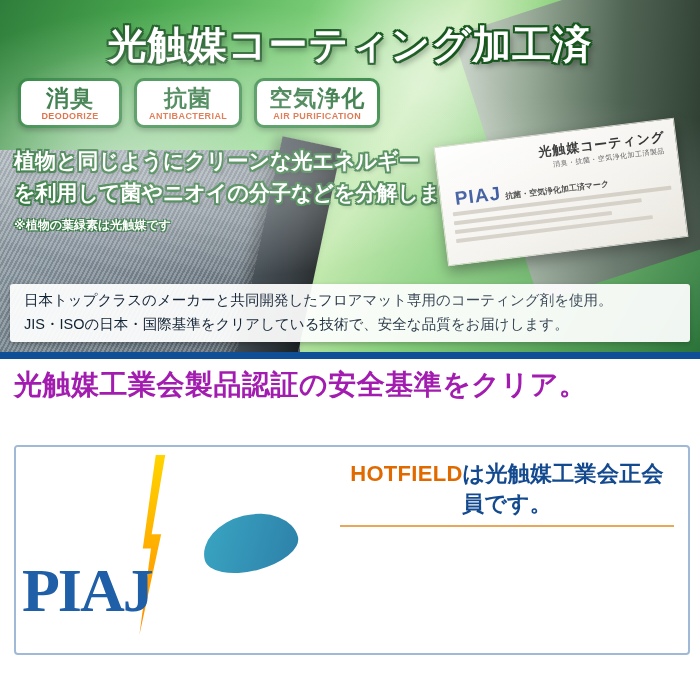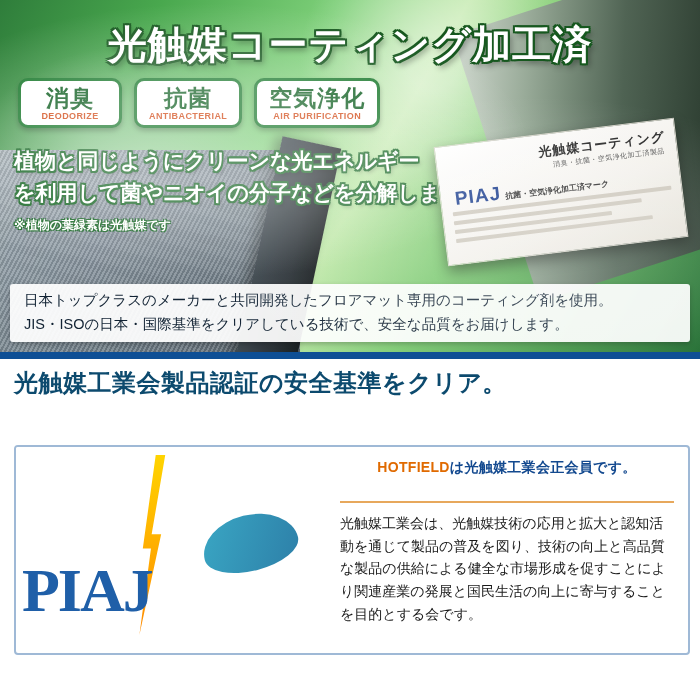--- a/index.html
+++ b/index.html
@@ -109,21 +109,21 @@
   }
   .strip p{margin:2px 0;font-size:14.5px;color:#123;line-height:1.35;font-weight:normal;}
 
   
   .sep{position:absolute;left:0;top:352px;width:700px;height:7px;background:#0e4f95;}
 
   
   .bottom{position:absolute;left:0;top:359px;width:700px;height:341px;background:#ffffff;}
   .head2{position:absolute;left:14px;top:8px;width:670px;}
   .head2 p{
-    margin:0 0 6px;font-size:24px;font-weight:bold;color:#0c4a6e;letter-spacing:.5px;line-height:1.3;
+    margin:0 0 6px;font-size:28px;font-weight:bold;color:#a21caf;letter-spacing:.5px;line-height:1.3;
   }
 
   .panel{
     position:absolute;left:14px;top:86px;width:672px;height:206px;
     border:2px solid #9fb9d6;border-radius:4px;background:#ffffff;overflow:hidden;
   }
   .piaj{
     position:absolute;left:0;top:0;width:320px;height:202px;overflow:hidden;
     background:#ffffff;
   }
@@ -145,22 +145,22 @@
     background:linear-gradient(180deg,#ffd400 0%,#ffb300 45%,#ff8a00 100%);
     clip-path:polygon(58% 0, 20% 52%, 44% 52%, 10% 100%, 74% 44%, 46% 44%, 86% 0);
   }
   .piaj-word{
     position:absolute;left:6px;top:108px;font-size:62px;font-weight:bold;color:#1f5fa8;
     letter-spacing:-2px;font-family:"Liberation Serif",serif;
   }
 
   .panel-right{position:absolute;left:318px;top:0;right:0;bottom:0;padding:12px 14px 0 6px;box-sizing:border-box;}
   .hf-title{
-    font-size:14px;font-weight:bold;color:#e06a00;letter-spacing:.3px;
-    border-bottom:2px solid #e7a85c;padding-bottom:24px;margin-bottom:9px;text-align:center;
+    font-size:22px;font-weight:bold;color:#e06a00;letter-spacing:.3px;
+    border-bottom:2px solid #e7a85c;padding-bottom:6px;margin-bottom:9px;text-align:center;
   }
   .hf-title .blue{color:#13498f;}
   .hf-body{font-size:14px;color:#1a1a1a;line-height:1.62;}
 </style>
 </head>
 <body>
 
 <div class="page">
 
   <div class="top">
@@ -224,19 +224,18 @@
         </div>
         <div class="blob"></div>
         <div class="bolt"></div>
         <div class="piaj-word">PIAJ</div>
       </div>
 
       <div class="panel-right">
         <div class="hf-title">
           <span>HOTFIELD</span><span class="blue">は光触媒工業会正会員です。</span>
         </div>
-        <div class="hf-body">光触媒工業会は、光触媒技術の応用と拡大と認知活動を通じて製品の普及を図り、技術の向上と高品質な製品の供給による健全な市場形成を促すことにより関連産業の発展と国民生活の向上に寄与することを目的とする会です。</div>
       </div>
     </div>
 
   </div>
 
 </div>
 
 </body></html>

